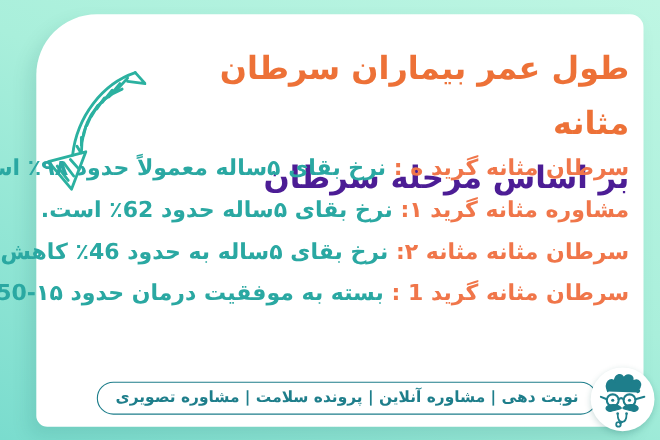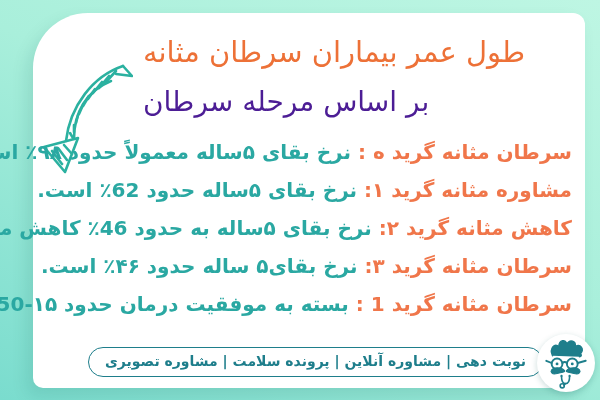--- a/index.html
+++ b/index.html
@@ -8,22 +8,22 @@
     background:linear-gradient(205deg,#BEF6E3 0%,#A9EFDB 45%,#7ADCCE 100%);
     font-family:"DejaVu Sans",sans-serif;
   }
   .card{
     position:absolute;left:33px;top:13px;width:552px;height:375px;
     background:#ffffff;
     border-radius:55px 12px 16px 10px;
     box-shadow:-6px 8px 16px rgba(13,93,87,0.13);
   }
   .title{
-    position:absolute;top:14px;right:13px;left:110px;
-    text-align:left;direction:rtl;font-weight:normal;
+    position:absolute;top:24px;right:13px;left:110px;
+    text-align:right;direction:rtl;font-weight:bold;
   }
   .title .t1{color:#ED7137;font-size:29px;line-height:50px;}
   .title .t2{color:#4c1d95;font-size:28px;line-height:50px;}
   .items{
     position:absolute;top:120px;right:13px;left:18px;
     direction:rtl;text-align:right;font-weight:bold;font-size:20px;
   }
   .row{height:38px;line-height:38px;white-space:nowrap;}
   .row .lbl{color:#F0764A;}
   .row .txt{color:#2AA8A2;}
@@ -79,24 +79,21 @@
     </div>
 
     <div class="items">
       <div class="row">
         <span class="lbl">سرطان مثانه گرید ه :</span><span class="txt"> نرخ بقای ۵ساله معمولاً حدود ۹۸٪ است.</span>
       </div>
       <div class="row">
         <span class="lbl">مشاوره مثانه گرید ۱:</span><span class="txt"> نرخ بقای ۵ساله حدود 62٪ است.</span>
       </div>
       <div class="row">
-        <span class="lbl">کاهش مثانه گرید ۲:</span><span class="txt"> نرخ بقای ۵ساله به حدود 46٪ کاهش می‌یابد.</span>
-      </div>
-      <div class="row">
-        <span class="lbl">سرطان مثانه گرید ۳:</span><span class="txt"> نرخ بقای۵ ساله حدود ۴۶٪ است.</span>
+        <span class="lbl">سرطان مثانه مثانه ۲:</span><span class="txt"> نرخ بقای ۵ساله به حدود 46٪ کاهش می‌یابد.</span>
       </div>
       <div class="row">
         <span class="lbl">سرطان مثانه گرید 1 :</span><span class="txt"> بسته به موفقیت درمان حدود ۱۵-50٪ است.</span>
       </div>
     </div>
 
     <div class="pill">نوبت دهی | مشاوره آنلاین | پرونده سلامت | مشاوره تصویری</div>
 
     <div class="logo">
       <svg width="52" height="52" viewBox="0 0 58 58" xmlns="http://www.w3.org/2000/svg">

